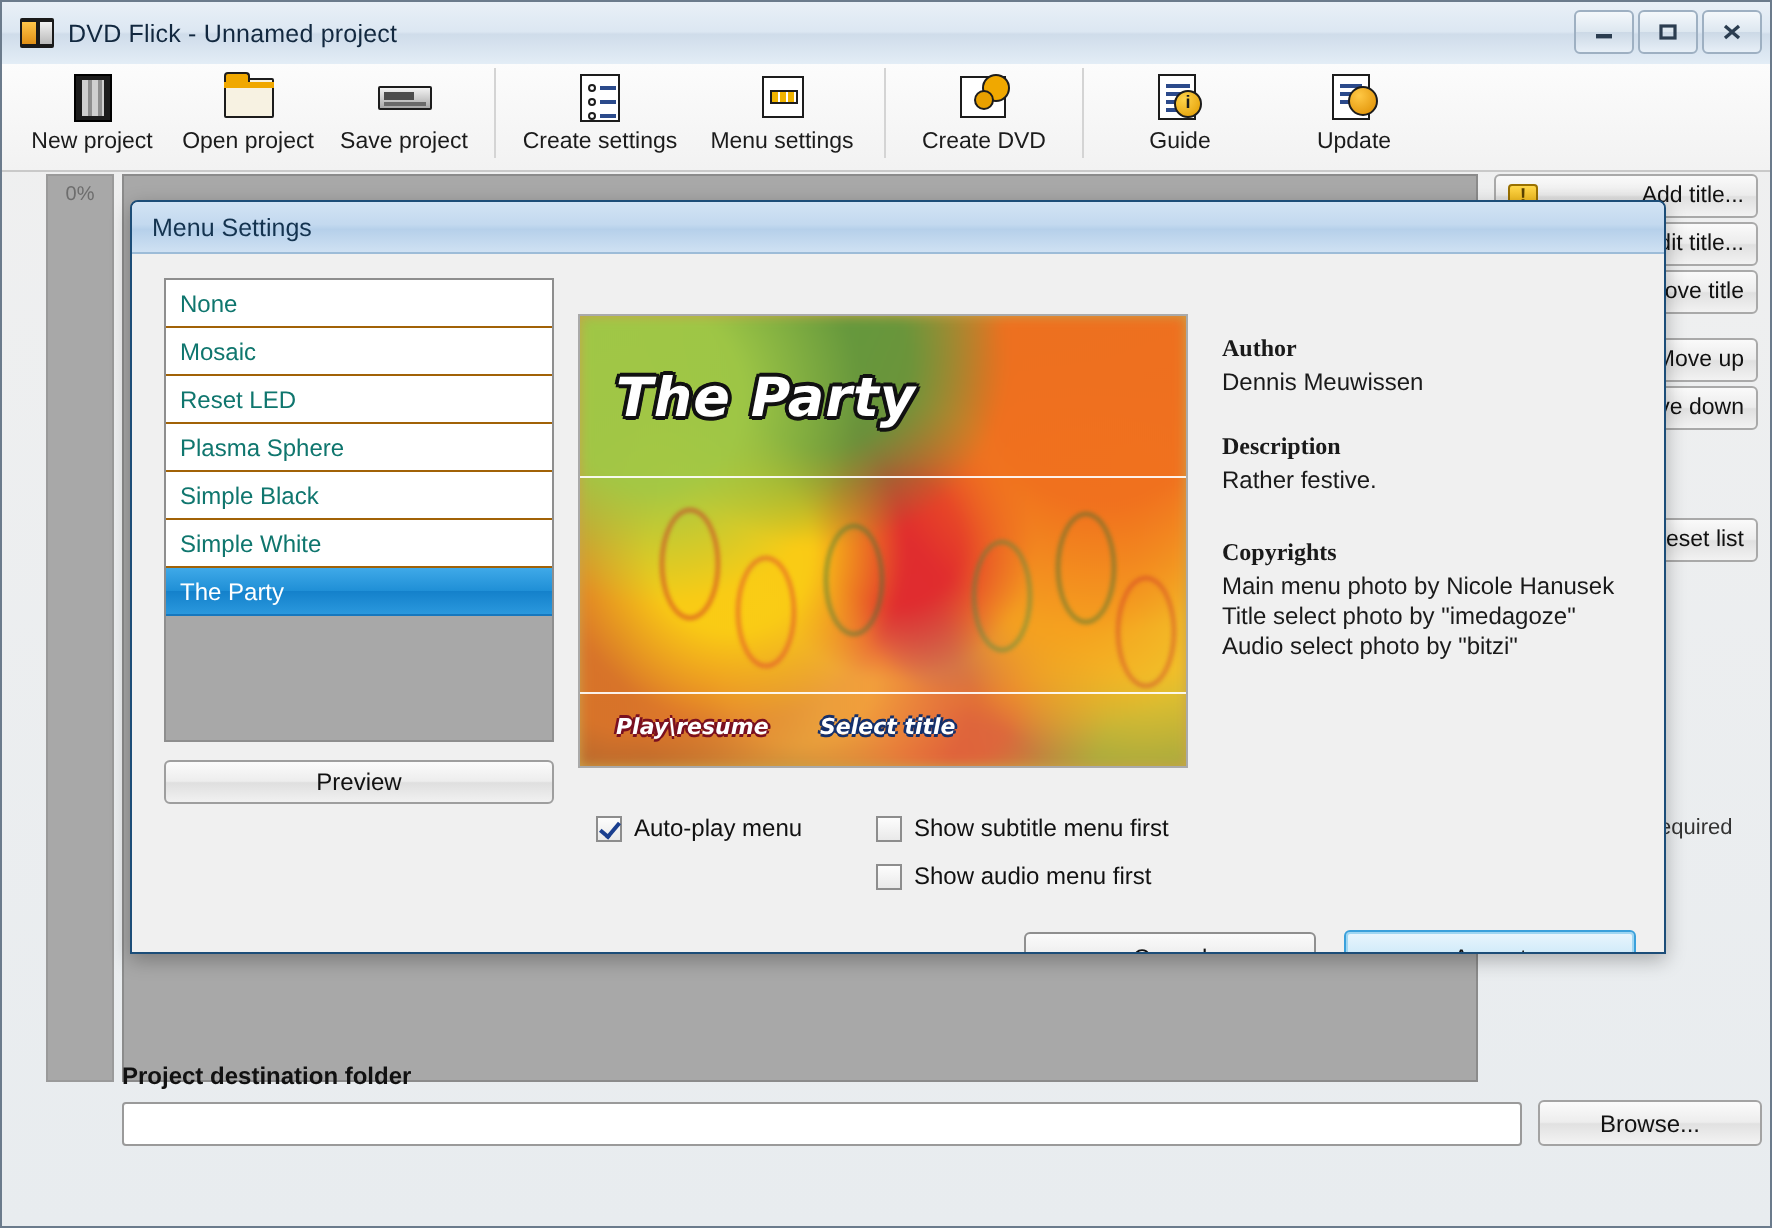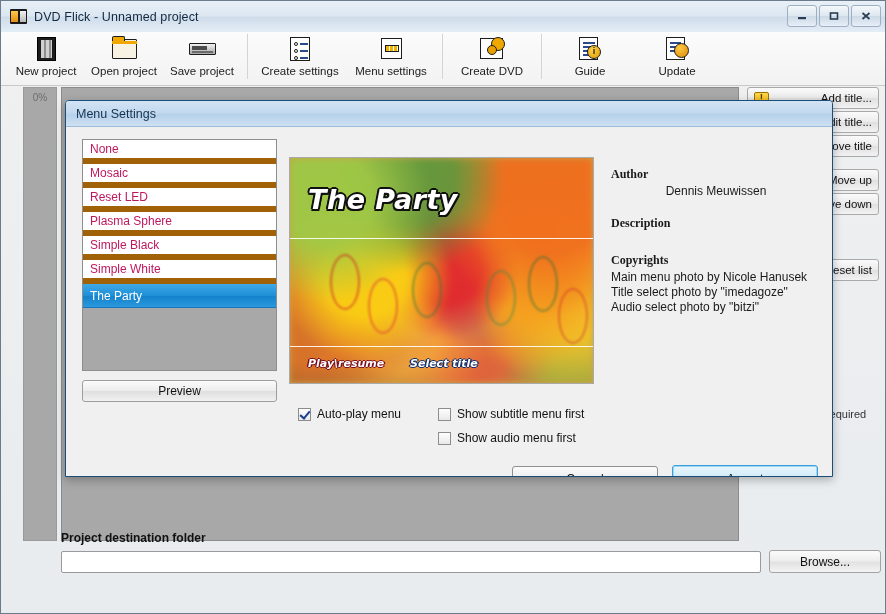--- a/index.html
+++ b/index.html
@@ -167,23 +167,23 @@
     display:flex; align-items:center; padding-left:10px;
     font-size:12.5px; color:#14334f;
   }
   .dlg-body { position:relative; height:352px; background:#f0f0f0; }
 
   .dlg-list {
     position:absolute; left:16px; top:12px; width:195px; height:232px;
     background:#a8a8a8; border:1px solid #8e8e8e; box-sizing:border-box; overflow:hidden;
   }
   .dlg-list .row {
-    height:24px; background:#fff; border-bottom:6px solid #a16207;
+    height:24px; background:#fff; border-bottom:1px solid #a16207;
     display:flex; align-items:center; padding-left:7px;
-    font-size:12px; color:#be185d; box-sizing:border-box;
+    font-size:12px; color:#0f766e; box-sizing:border-box;
   }
   .dlg-list .row.sel {
     background: linear-gradient(180deg,#3fa9e8 0%,#1f8fd6 50%,#1481cb 51%,#2a98dd 100%);
     color:#fff; border-bottom:1px solid #1677bd;
   }
 
   .preview-btn {
     position:absolute; left:16px; top:253px; width:195px; height:22px;
     background: linear-gradient(180deg,#fbfbfb 0%,#ededed 48%,#dfdfdf 52%,#f1f1f1 100%);
     border:1px solid #9e9e9e; border-radius:3px; box-sizing:border-box;
@@ -234,21 +234,21 @@
     font-family:"DejaVu Sans", sans-serif;
   }
   .pv-play { left:18px; bottom:13px; color:#ffffff;
     text-shadow:1.4px 0 0 #7a1020,-1.4px 0 0 #7a1020,0 1.4px 0 #7a1020,0 -1.4px 0 #7a1020; }
   .pv-sel { left:120px; bottom:13px; color:#ffffff;
     text-shadow:1.4px 0 0 #15306b,-1.4px 0 0 #15306b,0 1.4px 0 #15306b,0 -1.4px 0 #15306b; }
 
   
   .info { position:absolute; left:545px; top:40px; width:210px; font-size:12px; color:#1a1a1a; }
   .info .hd { font-weight:bold; margin-bottom:2px;font-family:Liberation Serif, serif; }
-  .info .tx { margin-bottom:18px;text-align:center; }
+  .info .tx { margin-bottom:18px; }
   .info .cp { line-height:15px; }
 
   
   .cbrow { position:absolute; display:flex; align-items:center; font-size:12px; color:#111; }
   .cb {
     width:13px; height:13px; margin-right:6px;
     background:linear-gradient(180deg,#fdfdfd,#e9e9e9);
     border:1px solid #8d8d8d; box-sizing:border-box; position:relative; flex:none;
   }
   .cb.checked::after {
@@ -478,20 +478,21 @@
         <div class="pv-line" style="top:188px"></div>
         <div class="pv-title">The Party</div>
         <div class="pv-item pv-play">Play\resume</div>
         <div class="pv-item pv-sel">Select title</div>
       </div>
 
       <div class="info">
         <div class="hd">Author</div>
         <div class="tx">Dennis Meuwissen</div>
         <div class="hd">Description</div>
+        <div class="tx">Rather festive.</div>
         <div class="hd" style="margin-top:22px">Copyrights</div>
         <div class="cp">Main menu photo by Nicole Hanusek</div>
         <div class="cp">Title select photo by "imedagoze"</div>
         <div class="cp">Audio select photo by "bitzi"</div>
       </div>
 
       <div class="cbrow" style="left:232px; top:280px;">
         <span class="cb checked"></span>
         <span>Auto-play menu</span>
       </div>

